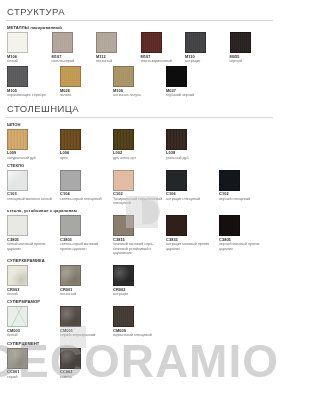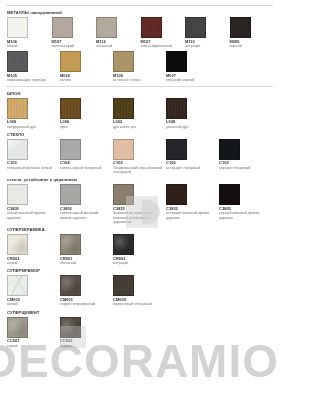--- a/index.html
+++ b/index.html
@@ -158,20 +158,21 @@
   .wm-box-2 { left: 60px; top: 326px; width: 26px; height: 22px; background: rgba(200,200,200,0.40); }
 </style>
 </head>
 <body>
 
 <div class="wm-box wm-box-1"></div>
 <div class="wm-box wm-box-2"></div>
 
 <div class="page" id="page-root">
     <div class="section">
+      <div class="section-title">СТРУКТУРА</div>
       <div class="section-rule"></div>
       <div class="group">
         <div class="group-title">МЕТАЛЛЫ лакированный</div>
         <div class="row">
           <div class="cell">
             <div class="chip" style="background-color: rgb(244, 242, 236);"></div>
             <div class="code">M106</div>
             <div class="desc">белый</div>
           </div>
           <div class="cell">
@@ -218,20 +219,21 @@
           </div>
           <div class="cell">
             <div class="chip" style="background-color: rgb(13, 13, 13);"></div>
             <div class="code">M037</div>
             <div class="desc">глубокий черный</div>
           </div>
         </div>
       </div>
     </div>
     <div class="section">
+      <div class="section-title">СТОЛЕШНИЦА</div>
       <div class="section-rule"></div>
       <div class="group">
         <div class="group-title">ШПОН</div>
         <div class="row">
           <div class="cell">
             <div class="chip tex-wood" style="background-color: rgb(212, 169, 106);"></div>
             <div class="code">L009</div>
             <div class="desc">натуральный дуб</div>
           </div>
           <div class="cell">

